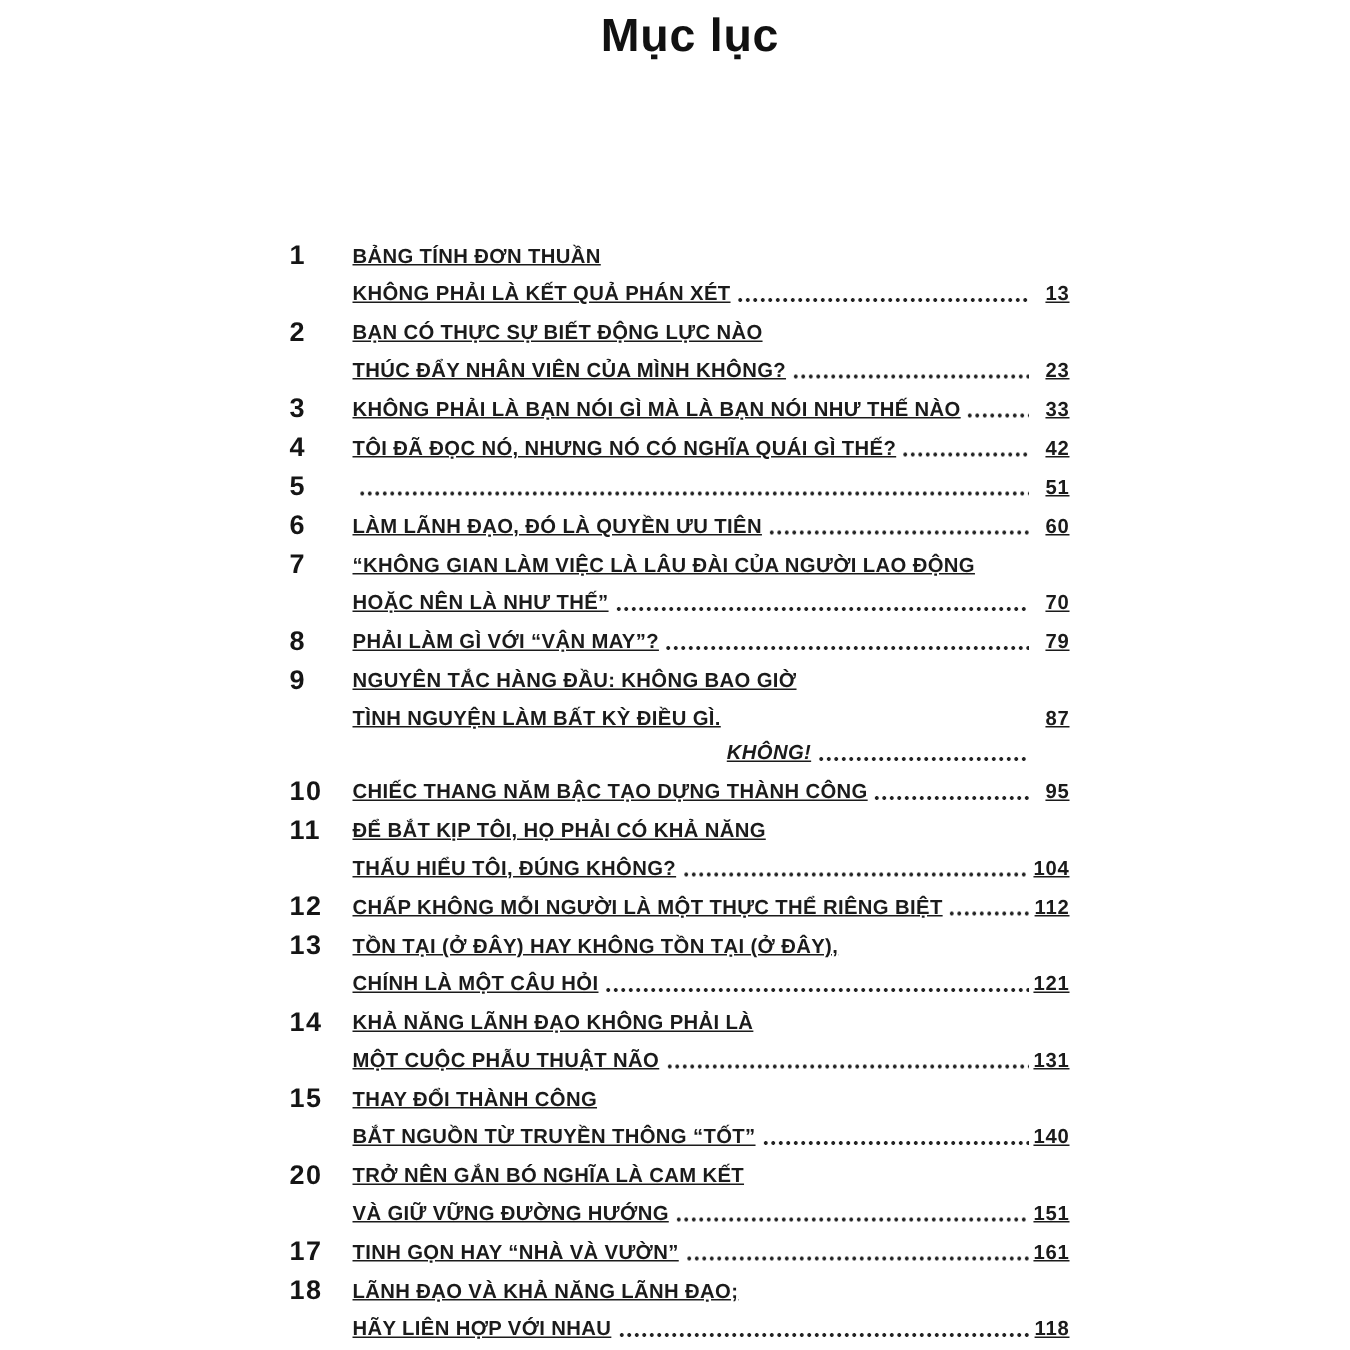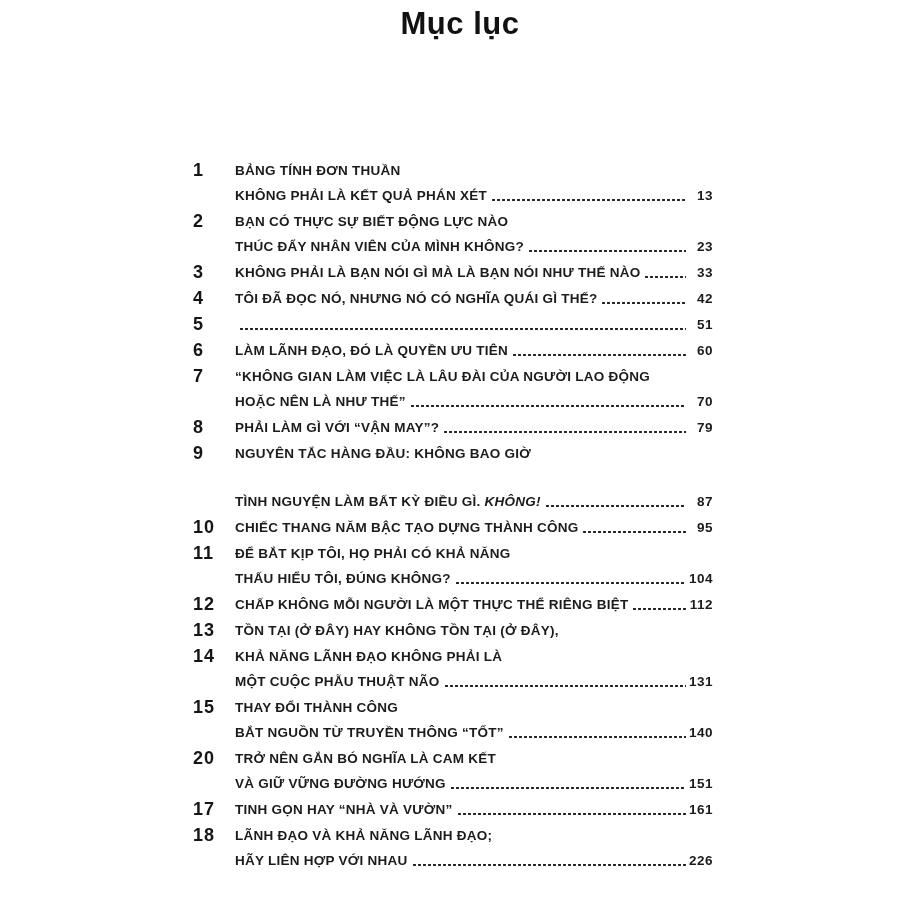--- a/index.html
+++ b/index.html
@@ -45,26 +45,27 @@
     line-height: 25px;
     letter-spacing: 1px;
     color: #151515;
   }
   .body {
     flex: 1;
     min-width: 0;
   }
   .line {
     display: flex;
-    align-items: flex-end;
+    align-items: flex-start;
     line-height: 25px;
     font-size: 13.5px;
     font-weight: bold;
     letter-spacing: 0.25px;
     white-space: nowrap;
+    text-decoration: underline;
   }
   .txt {
     flex: 0 0 auto;
   }
   .txt.italic {
     font-style: italic;
     margin-left: 4px;
     margin-top: 23px;
   }
   .leader {
@@ -238,20 +239,25 @@
         </div>
       </div>
   </div>
 
   <div class="entry">
     <div class="num">13</div>
     <div class="body">
         <div class="line">
           <span class="txt">TỒN TẠI (Ở ĐÂY) HAY KHÔNG TỒN TẠI (Ở ĐÂY),</span>
         </div>
+        <div class="line">
+          <span class="txt">CHÍNH LÀ MỘT CÂU HỎI</span>
+          <span class="leader"></span>
+          <span class="pg">121</span>
+        </div>
       </div>
   </div>
 
   <div class="entry">
     <div class="num">14</div>
     <div class="body">
         <div class="line">
           <span class="txt">KHẢ NĂNG LÃNH ĐẠO KHÔNG PHẢI LÀ</span>
         </div>
         <div class="line">
@@ -303,17 +309,17 @@
 
   <div class="entry">
     <div class="num">18</div>
     <div class="body">
         <div class="line">
           <span class="txt">LÃNH ĐẠO VÀ KHẢ NĂNG LÃNH ĐẠO;</span>
         </div>
         <div class="line">
           <span class="txt">HÃY LIÊN HỢP VỚI NHAU</span>
           <span class="leader"></span>
-          <span class="pg">226</span>
+          <span class="pg">118</span>
         </div>
       </div>
   </div>
 </div>
 
 </body></html>

